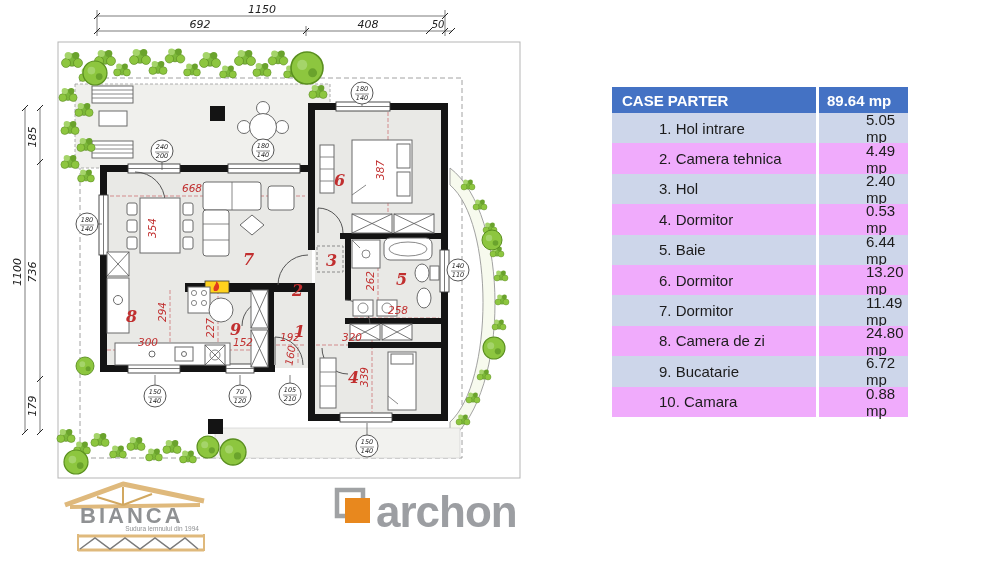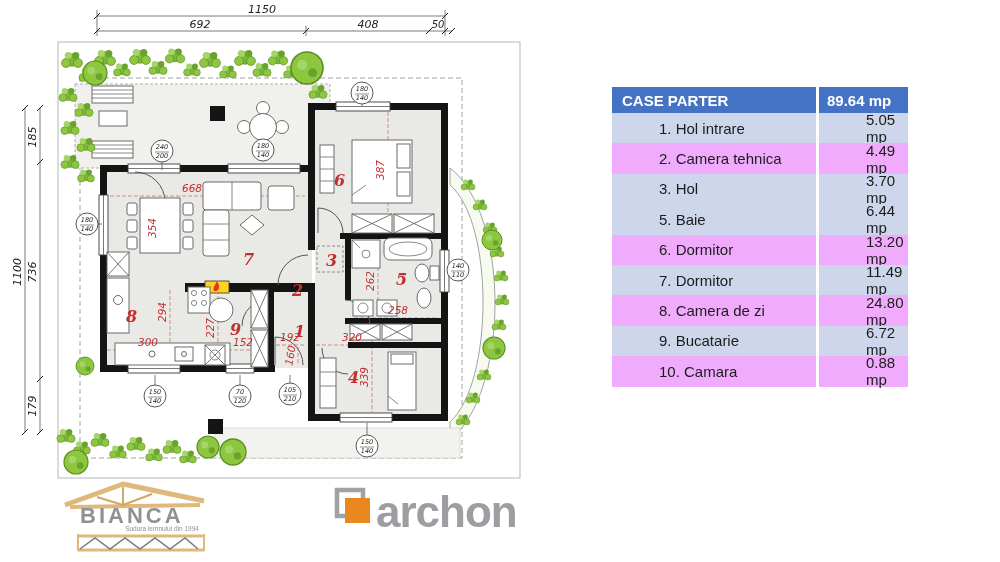--- a/index.html
+++ b/index.html
@@ -460,21 +460,26 @@
     <div class="c2">5.05 mp</div>
   </div>
   <div class="t-row t-body-row row-b">
     <div class="c1">2. Camera tehnica</div>
       <div class="gap"></div>
     <div class="c2">4.49 mp</div>
   </div>
   <div class="t-row t-body-row row-a">
     <div class="c1">3. Hol</div>
       <div class="gap"></div>
-    <div class="c2">3.70 mp</div>
+    <div class="c2">2.40 mp</div>
+  </div>
+  <div class="t-row t-body-row row-b">
+    <div class="c1">4. Dormitor</div>
+      <div class="gap"></div>
+    <div class="c2">0.53 mp</div>
   </div>
   <div class="t-row t-body-row row-a">
     <div class="c1">5. Baie</div>
       <div class="gap"></div>
     <div class="c2">6.44 mp</div>
   </div>
   <div class="t-row t-body-row row-b">
     <div class="c1">6. Dormitor</div>
       <div class="gap"></div>
     <div class="c2">13.20 mp</div>

